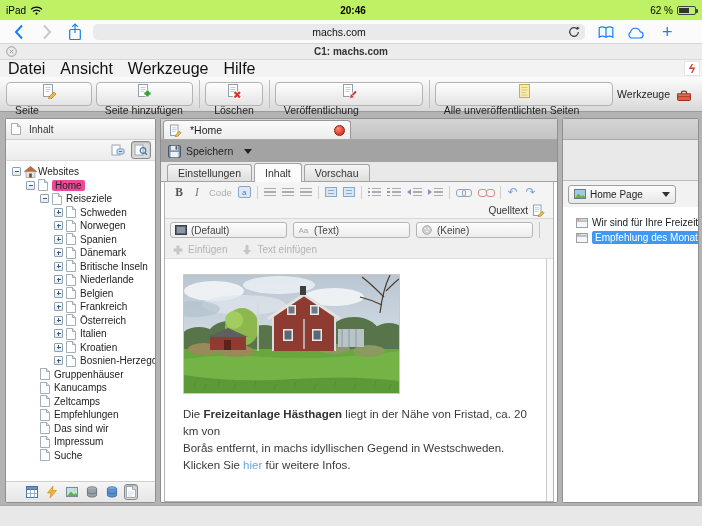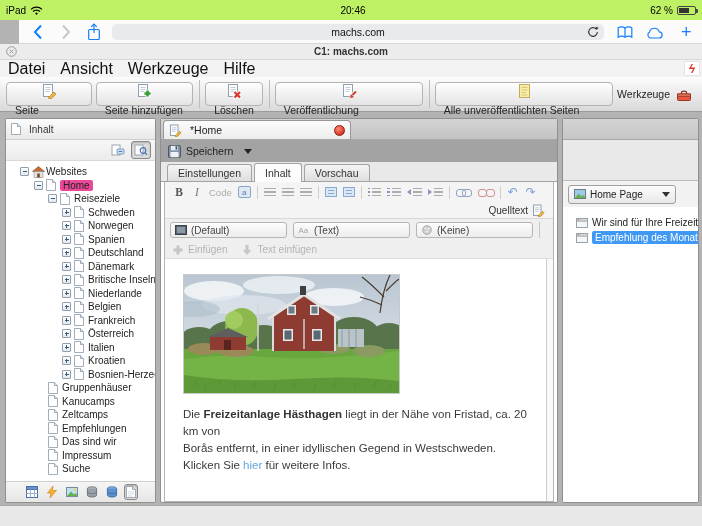--- a/index.html
+++ b/index.html
@@ -5,30 +5,30 @@
   html,body{margin:0;padding:0;background:#888;}
   *{box-sizing:border-box;}
   #screen{position:relative;width:702px;height:526px;overflow:hidden;background:#b3b3b3;
     font-family:"Liberation Sans",sans-serif;color:#222;margin:0 auto;}
   svg{display:block;}
 
   
   .status-bar{position:absolute;top:0;left:0;right:0;height:20px;background:#bef264;
     display:flex;align-items:center;font-size:10px;color:#000;}
   .sb-left{display:flex;align-items:center;gap:4px;margin-left:6px;}
-  .sb-time{position:absolute;left:4px;right:0;text-align:center;font-weight:normal;font-size:10px;}
+  .sb-time{position:absolute;left:4px;right:0;text-align:center;font-weight:bold;font-size:10px;}
   .sb-right{margin-left:auto;display:flex;align-items:center;margin-right:6px;}
 
   .batt{width:19px;height:9px;border:1px solid #444;border-radius:2px;position:relative;margin-left:4px;}
   .batt i{position:absolute;left:1px;top:1px;bottom:1px;width:10px;background:#333;display:block;}
   .batt::after{content:"";position:absolute;right:-3px;top:2px;width:2px;height:4px;background:#444;border-radius:0 1px 1px 0;}
 
   
   .safari-bar{position:absolute;top:20px;left:0;right:0;height:24px;background:#fbfbfb;
-    border-bottom:1px solid #d6d6d6;margin-left:19px;}
+    border-bottom:1px solid #d6d6d6;}
   .nav-back{position:absolute;left:14px;top:4px;}
   .nav-fwd{position:absolute;left:42px;top:4px;}
   .nav-share{position:absolute;left:68px;top:3px;}
   .url-pill{position:absolute;left:93px;top:4px;width:492px;height:16px;background:#e9eaec;
     border-radius:5px;display:flex;align-items:center;justify-content:center;font-size:10.5px;color:#111;}
   .url-refresh{position:absolute;right:5px;top:2px;}
   .nav-book{position:absolute;left:598px;top:6px;}
   .nav-cloud{position:absolute;left:626px;top:7px;}
   .nav-plus{position:absolute;left:662px;top:0px;font-size:18px;font-weight:300;color:#157efb;line-height:24px;}
 
@@ -63,21 +63,21 @@
   .right-panel{left:562px;top:118px;width:137px;height:385px;}
 
   
   .cp-header{height:21px;background:linear-gradient(#fcfcfc,#e9e9e9);border-bottom:1px solid #cfcfcf;
     display:flex;align-items:center;gap:4px;padding:0 5px;font-size:10px;color:#333;}
   .cp-subbar{height:21px;background:linear-gradient(#f7f7f7,#ececec);border-bottom:1px solid #d9d9d9;
     display:flex;align-items:center;justify-content:flex-end;gap:3px;padding:0 4px;}
   .mini-btn{padding:2px;border:1px solid transparent;border-radius:3px;display:flex;}
   .mini-btn.pressed{border-color:#8a8a8a;background:#dcdcdc;box-shadow:inset 0 1px 2px rgba(0,0,0,.2);}
   .cp-tree{position:absolute;top:42px;bottom:21px;left:0;right:0;overflow:hidden;padding-top:4px;}
-  .tree-row{height:13.5px;display:flex;align-items:center;font-size:10px;color:#222;white-space:nowrap;margin-left:8px;}
+  .tree-row{height:13.5px;display:flex;align-items:center;font-size:10px;color:#222;white-space:nowrap;}
   .tgl{width:9px;height:9px;border:1px solid #90a0ae;background:linear-gradient(#fff,#e2e8ee);
     border-radius:1px;position:relative;margin-right:3px;flex:none;}
   .tgl::before{content:"";position:absolute;left:1.5px;right:1.5px;top:50%;margin-top:-0.5px;height:1px;background:#3a5a7a;}
   .tgl.plus::after{content:"";position:absolute;top:1.5px;bottom:1.5px;left:50%;margin-left:-0.5px;width:1px;background:#3a5a7a;}
   .pgi{width:10px;height:12px;flex:none;margin-right:4px;}
   .tree-label.sel{background:#ec4899;border-radius:2px;padding:0 3px;}
   .cp-footer{position:absolute;bottom:0;left:0;right:0;height:21px;border-top:1px solid #cfcfcf;
     background:linear-gradient(#f5f5f5,#e6e6e6);display:flex;align-items:center;justify-content:center;gap:4px;}
   .ft-btn{padding:1px;border:1px solid transparent;border-radius:3px;display:flex;}
   .ft-btn.pressed{border-color:#8a8a8a;background:#dfdfdf;box-shadow:inset 0 1px 2px rgba(0,0,0,.25);}
@@ -420,31 +420,20 @@
         </div>
         <div class="tree-row">
           <span style="width: 48px; flex: 0 0 auto;"></span>
           <span class="tgl plus"></span>
           <span class="pgi">
             <svg width="10" height="12" viewBox="0 0 10 12" xmlns="http://www.w3.org/2000/svg">
               <path d="M.5.5h6l3 3v8h-9z" fill="#fff" stroke="#8a99a8" stroke-width=".8"></path>
               <path d="M6.5.5v3h3" fill="#d6e4f0" stroke="#8a99a8" stroke-width=".8"></path>
             </svg>
           </span>
-          <span class="tree-label">Deutschland</span>
-        </div>
-        <div class="tree-row">
-          <span style="width: 48px; flex: 0 0 auto;"></span>
-          <span class="tgl plus"></span>
-          <span class="pgi">
-            <svg width="10" height="12" viewBox="0 0 10 12" xmlns="http://www.w3.org/2000/svg">
-              <path d="M.5.5h6l3 3v8h-9z" fill="#fff" stroke="#8a99a8" stroke-width=".8"></path>
-              <path d="M6.5.5v3h3" fill="#d6e4f0" stroke="#8a99a8" stroke-width=".8"></path>
-            </svg>
-          </span>
           <span class="tree-label">Dänemark</span>
         </div>
         <div class="tree-row">
           <span style="width: 48px; flex: 0 0 auto;"></span>
           <span class="tgl plus"></span>
           <span class="pgi">
             <svg width="10" height="12" viewBox="0 0 10 12" xmlns="http://www.w3.org/2000/svg">
               <path d="M.5.5h6l3 3v8h-9z" fill="#fff" stroke="#8a99a8" stroke-width=".8"></path>
               <path d="M6.5.5v3h3" fill="#d6e4f0" stroke="#8a99a8" stroke-width=".8"></path>
             </svg>
@@ -841,21 +830,21 @@
               <path d="M120 44v30" stroke="#cccccc" stroke-width="1.5"></path>
               <rect x="88" y="42" width="2" height="34" fill="#ddd"></rect>
                 <rect x="150" y="42" width="2" height="34" fill="#ddd"></rect>
               <g stroke="#4e8a2e" stroke-width="1" opacity=".6">
                 <path d="M10 112l2-6M20 115l2-6M34 111l2-6M50 114l2-6M70 112l2-6M90 115l2-6M110 113l2-6M130 115l2-6M150 112l2-6M170 114l2-6M190 112l2-6M205 115l2-6"></path>
               </g>
             </svg>
           </div>
           <div>
               <div class="txt-line"><span>Die </span><b>Freizeitanlage Hästhagen</b><span> liegt in der Nähe von Fristad, ca. 20 km von</span></div>
-              <div class="txt-line"><span>Borås entfernt, in einer idyllischen Gegend in Westschweden.</span></div>
+              <div class="txt-line"><span>Borås entfernt, in machs idyllischen Gegend in Westschweden.</span></div>
               <div class="txt-line"><span>Klicken Sie </span><span class="link">hier</span><span> für weitere Infos.</span></div>
             </div>
         </div>
         <div class="v-scroll"></div>
       </div>
     </div>
   </div>
 
   <div class="panel right-panel">
     <div class="rp-h1"></div>

